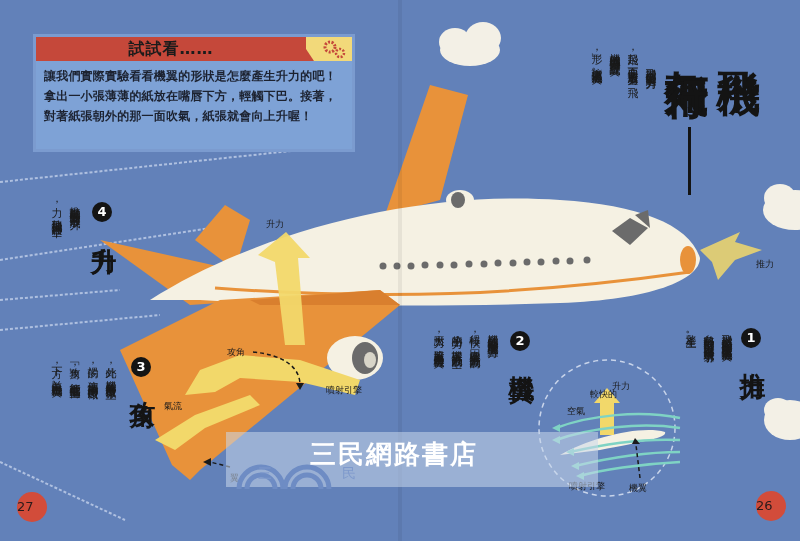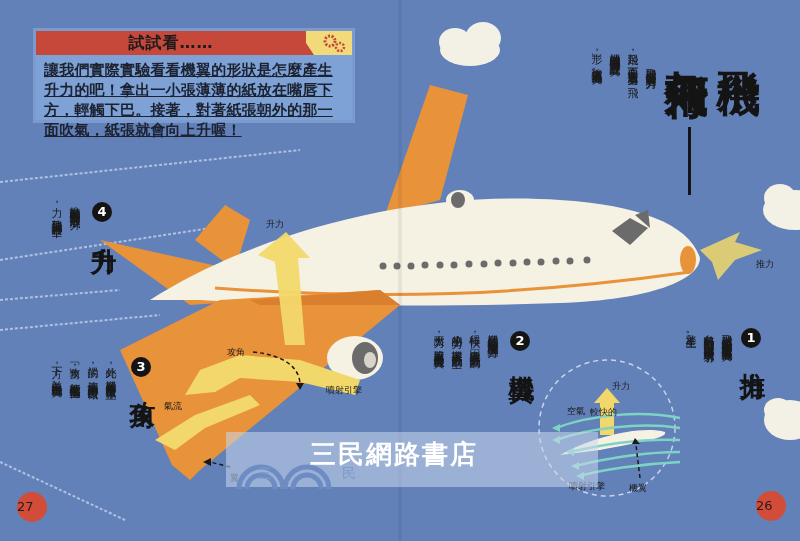--- a/index.html
+++ b/index.html
@@ -2,26 +2,26 @@
 <html><head>
 <meta charset="utf-8">
 <style>
   * { box-sizing: border-box; margin: 0; padding: 0; }
   html, body { width: 800px; height: 541px; overflow: hidden; }
   body { position: relative; background: #5f7db5; font-family: "DejaVu Sans", sans-serif; color: #1a1a1a; }
   .page { position: absolute; left: 0; top: 0; width: 800px; height: 541px; background: #6281b9; overflow: hidden; }
   .gutter { position: absolute; left: 398px; top: 0; width: 4px; height: 541px; background: rgba(0,0,0,0.06); }
   svg.art { position: absolute; left: 0; top: 0; }
 
-  .try-box { position: absolute; left: 33px; top: 28px; width: 322px; height: 95px; border: 3px solid #7b9bcf; background: #7ea2d6; }
+  .try-box { position: absolute; left: 33px; top: 34px; width: 322px; height: 118px; border: 3px solid #7b9bcf; background: #7ea2d6; }
   .try-header { position: absolute; left: 0; top: 0; width: 316px; height: 24px; background: #c5483a; }
   .try-title { position: absolute; left: 0; top: 0; width: 270px; height: 24px; text-align: center; line-height: 24px; font-weight: bold; font-size: 16px; letter-spacing: 1px; color: #1b1b1b; }
   .try-gear { position: absolute; right: 0; top: 0; width: 46px; height: 24px; background: #f2d97a; clip-path: polygon(8px 0, 100% 0, 100% 100%, 8px 100%, 0 50%, 0 0); }
   .try-gear svg { position: absolute; left: 14px; top: 2px; }
-  .try-body { position: absolute; left: 8px; top: 29px; width: 302px; font-size: 15px; line-height: 20px; font-weight: bold; color: #1c2230; letter-spacing: 0.2px; text-decoration: underline; }
+  .try-body { position: absolute; left: 8px; top: 29px; width: 302px; font-size: 12px; line-height: 20px; font-weight: bold; color: #1c2230; letter-spacing: 0.2px; }
 
   .vtext { position: absolute; writing-mode: vertical-rl; text-orientation: upright; font-size: 11px; line-height: 16px; color: #1a1a1a; letter-spacing: 1px; }
   .big-title { position: absolute; writing-mode: vertical-rl; text-orientation: upright; font-weight: bold; font-size: 44px; line-height: 54px; color: #141414; letter-spacing: 2px; }
   .title-bar { position: absolute; left: 688px; top: 127px; width: 3px; height: 68px; background: #141414; }
   .num-badge { position: absolute; width: 20px; height: 20px; border-radius: 50%; background: #141414; color: #ffffff; font-weight: bold; font-size: 13px; text-align: center; line-height: 20px; }
   .section-title { position: absolute; writing-mode: vertical-rl; text-orientation: upright; font-weight: bold; font-size: 26px; line-height: 30px; color: #141414; letter-spacing: 2px; }
   .label { position: absolute; font-size: 9px; color: #1a1a1a; white-space: nowrap; }
   .page-num { position: absolute; width: 30px; height: 30px; border-radius: 50%; background: #d24c3a; color: #2a1a1a; font-size: 13px; text-align: left; line-height: 30px; }
 
   .watermark { position: absolute; left: 226px; top: 432px; width: 372px; height: 55px; background: rgba(200,215,235,0.55); }
@@ -181,21 +181,21 @@
   <div class="vtext" style="left:66px; top:198px;">推動機翼的力量共同形成了升</div>
   <div class="vtext" style="left:48px; top:198px;">力，使飛機保持在空中。</div>
 
   <div class="label" style="left:266px; top:218px;">升力</div>
   <div class="label" style="left:756px; top:258px;">推力</div>
   <div class="label" style="left:227px; top:346px;">攻角</div>
   <div class="label" style="left:326px; top:384px;">噴射引擎</div>
   <div class="label" style="left:164px; top:400px;">氣流</div>
   <div class="label" style="left:230px; top:472px;">翼</div>
   <div class="label" style="left:612px; top:380px;">升力</div>
-  <div class="label" style="left:563px; top:406px;padding-left:27px;">較快的</div>
+  <div class="label" style="left:563px; top:388px;padding-left:27px;">較快的</div>
   <div class="label" style="left:567px; top:405px;">空氣</div>
   <div class="label" style="left:569px; top:480px;">噴射引擎</div>
   <div class="label" style="left:629px; top:482px;">機翼</div>
 
   <div class="page-num" style="left:17px; top:492px;">27</div>
   <div class="page-num" style="left:756px; top:491px;">26</div>
 
   <div class="watermark">
     <svg width="100" height="55" viewBox="0 0 100 55" style="position:absolute; left:8px; top:2px;">
       <g fill="none" stroke="#6e8cc4" stroke-width="5">

